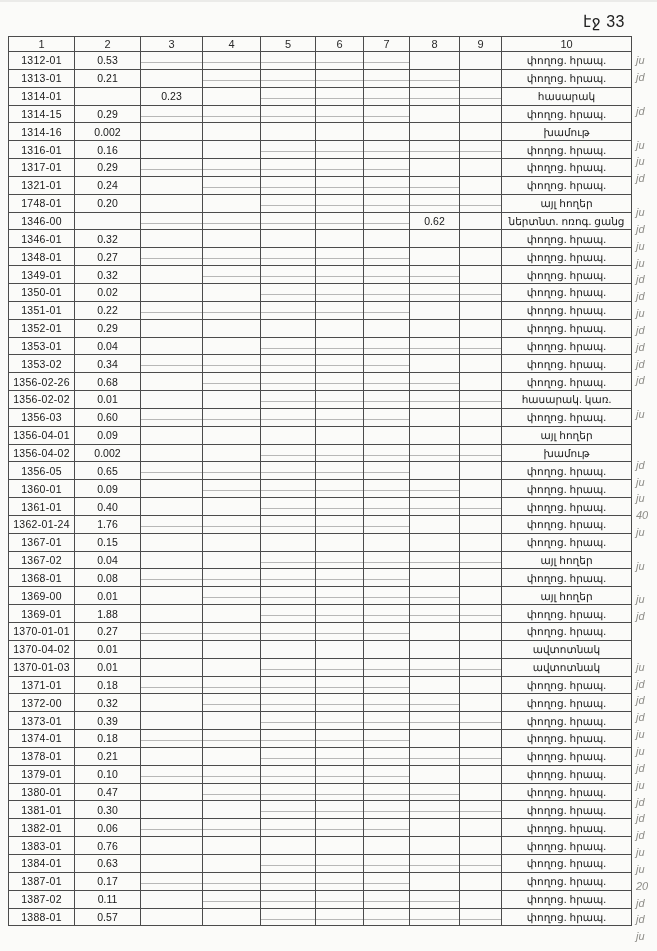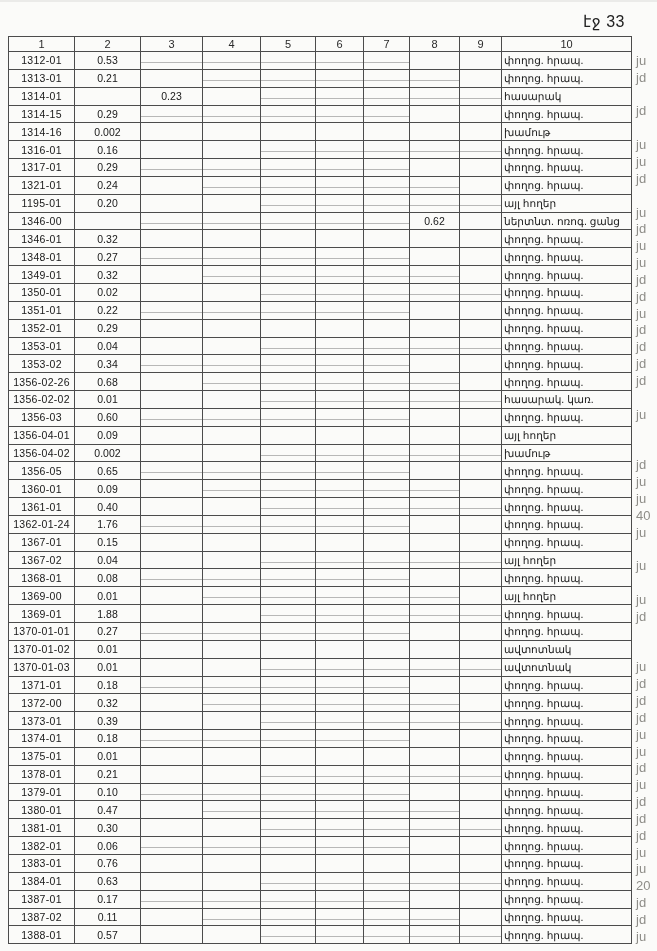--- a/index.html
+++ b/index.html
@@ -48,41 +48,42 @@
     padding: 0;
   }
   table.sheet tbody td {
     height: 16.85px;
     font-size: 10.5px;
     padding: 0 2px;
     color: #171717;
   }
   td.code { text-align: center; padding-left: 6px; letter-spacing: 0.3px; }
   td.val  { text-align: center; }
-  td.use  { text-align: left; padding-left: 4px; }
+  td.use  { text-align: center; padding-left: 4px; }
   
   td.art::after {
     content: "";
     position: absolute;
     left: -1px;
     right: -1px;
     top: 10px;
     border-top: 1px solid rgba(75, 75, 75, 0.38);
   }
   .marks {
     position: absolute;
     left: 636px;
     top: 52px;
     width: 20px;
     display: flex;
     flex-direction: column;
   }
   .mark {
     height: 16.85px;
-    font-size: 13px;
+    font-size: 11px;
+    font-style: italic;
     color: #8e8d88;
     display: flex;
     align-items: center;
     justify-content: flex-start;
   }
   
   .scan-edge {
     position: absolute;
     top: 0; left: 0; right: 0;
     height: 2px;
@@ -215,21 +216,21 @@
           <td class="val"></td>
           <td class="val art"></td>
           <td class="val art"></td>
           <td class="val art"></td>
           <td class="val art"></td>
           <td class="val art"></td>
           <td class="val"></td>
           <td class="use">փողոց. հրապ.</td>
         </tr>
         <tr>
-          <td class="code">1195-01</td>
+          <td class="code">1748-01</td>
           <td class="val">0.20</td>
           <td class="val"></td>
           <td class="val"></td>
           <td class="val art"></td>
           <td class="val art"></td>
           <td class="val art"></td>
           <td class="val art"></td>
           <td class="val art"></td>
           <td class="use">այլ հողեր</td>
         </tr>
@@ -515,21 +516,21 @@
           <td class="val art"></td>
           <td class="val art"></td>
           <td class="val art"></td>
           <td class="val art"></td>
           <td class="val art"></td>
           <td class="val"></td>
           <td class="val"></td>
           <td class="use">փողոց. հրապ.</td>
         </tr>
         <tr>
-          <td class="code">1370-01-02</td>
+          <td class="code">1370-04-02</td>
           <td class="val">0.01</td>
           <td class="val"></td>
           <td class="val"></td>
           <td class="val"></td>
           <td class="val"></td>
           <td class="val"></td>
           <td class="val"></td>
           <td class="val"></td>
           <td class="use">ավտոտնակ</td>
         </tr>
@@ -582,32 +583,20 @@
           <td class="use">փողոց. հրապ.</td>
         </tr>
         <tr>
           <td class="code">1374-01</td>
           <td class="val">0.18</td>
           <td class="val art"></td>
           <td class="val art"></td>
           <td class="val art"></td>
           <td class="val art"></td>
           <td class="val art"></td>
-          <td class="val"></td>
-          <td class="val"></td>
-          <td class="use">փողոց. հրապ.</td>
-        </tr>
-        <tr>
-          <td class="code">1375-01</td>
-          <td class="val">0.01</td>
-          <td class="val"></td>
-          <td class="val"></td>
-          <td class="val"></td>
-          <td class="val"></td>
-          <td class="val"></td>
           <td class="val"></td>
           <td class="val"></td>
           <td class="use">փողոց. հրապ.</td>
         </tr>
         <tr>
           <td class="code">1378-01</td>
           <td class="val">0.21</td>
           <td class="val"></td>
           <td class="val"></td>
           <td class="val art"></td>

